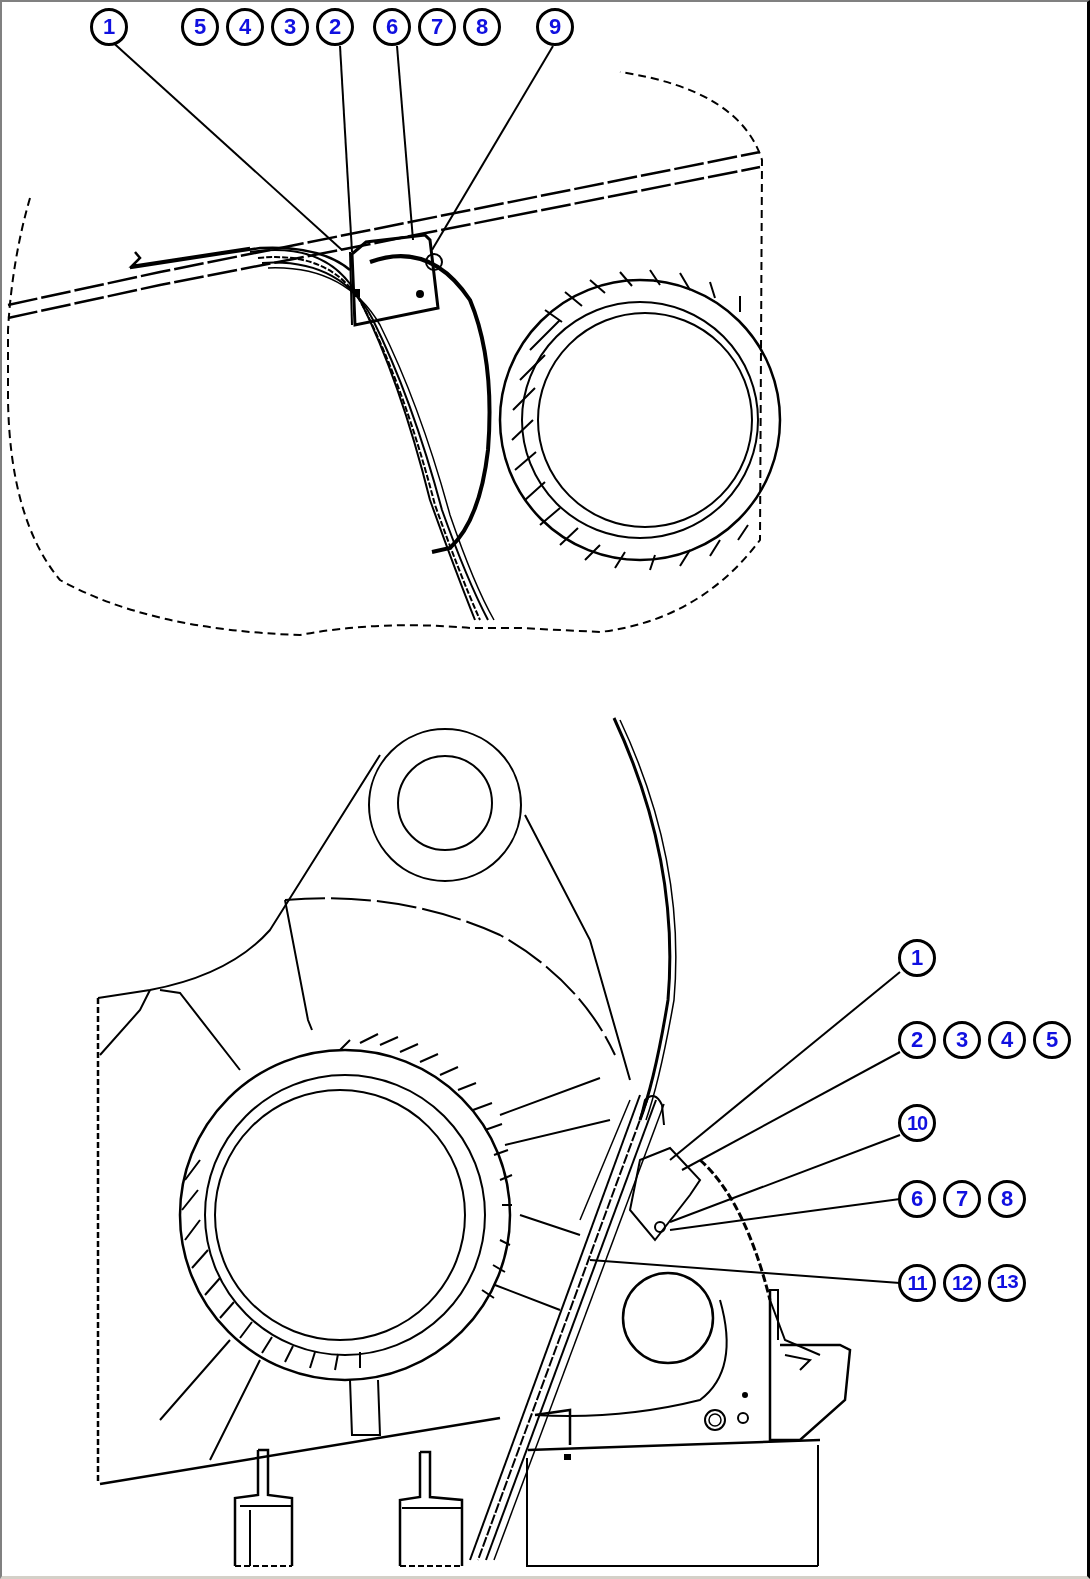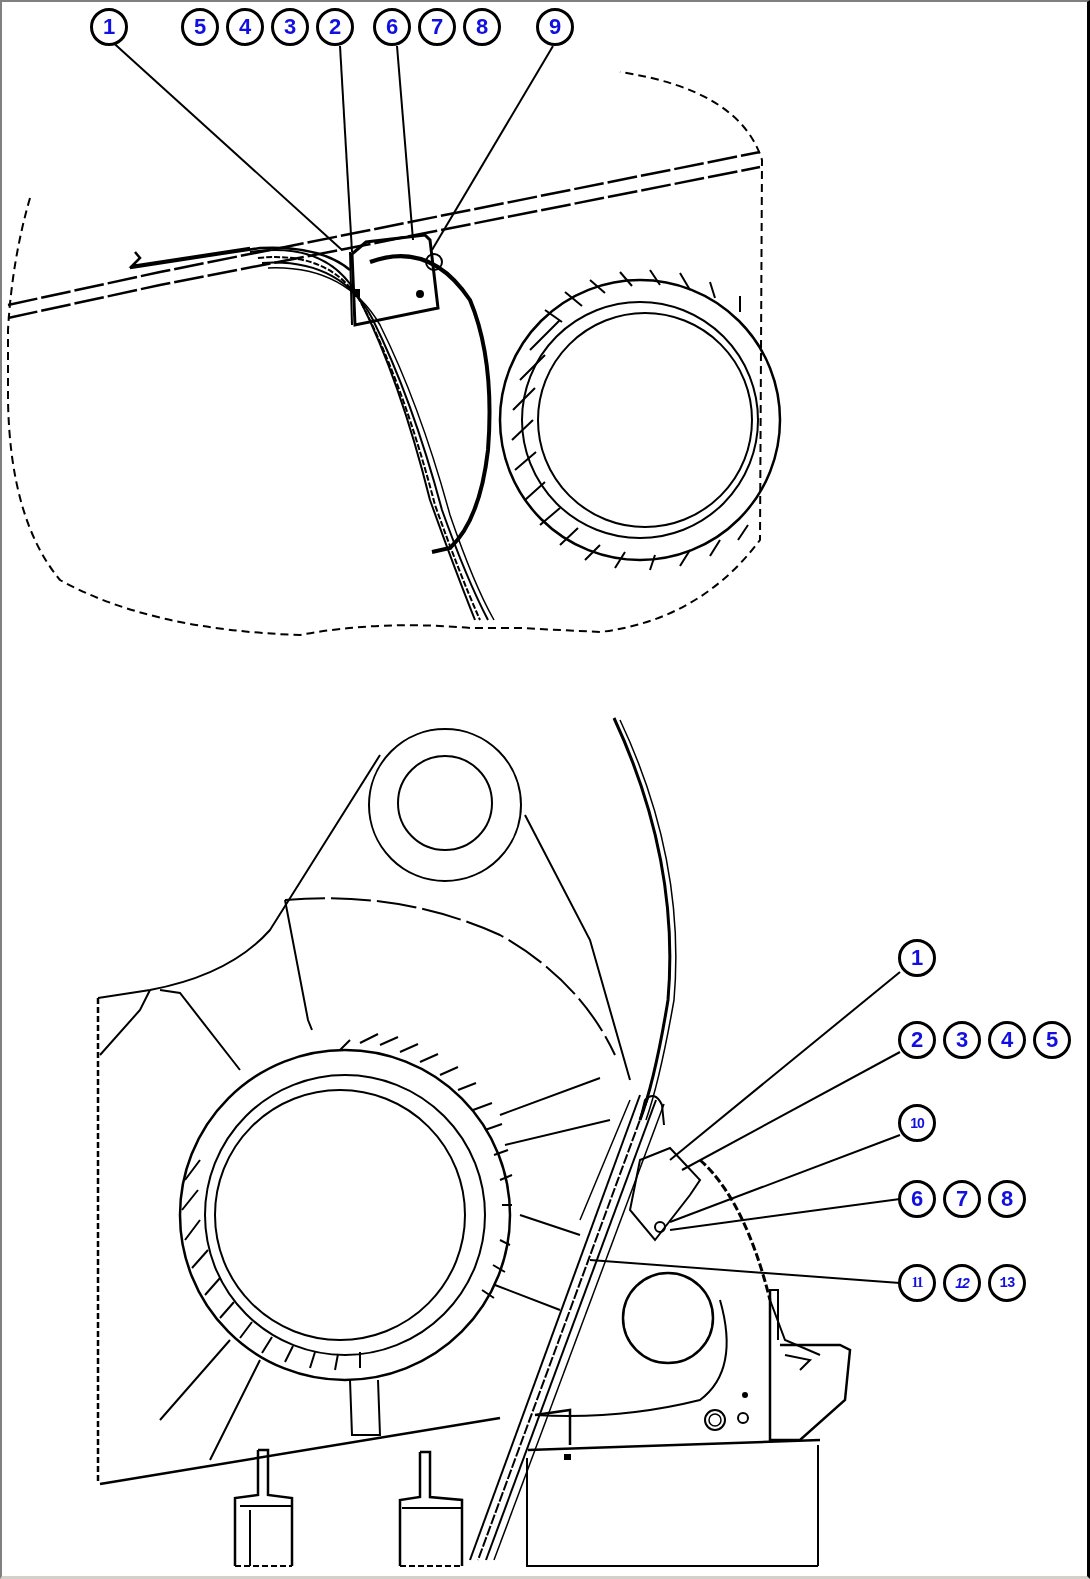--- a/index.html
+++ b/index.html
@@ -7,21 +7,21 @@
          font-family: "Liberation Sans", sans-serif; }
   .frame { position: absolute; left: 0; top: 0; width: 1090px; height: 1579px; box-sizing: border-box;
            border-top: 2px solid #808080; border-left: 2px solid #808080;
            border-right: 3px solid #000000; border-bottom: 3px solid #d4d0c8; background: #fff; }
   svg.drawing { position: absolute; left: 0; top: 0; }
   .callout { position: absolute; width: 38px; height: 38px; box-sizing: border-box;
              border: 3px solid #000; border-radius: 50%; background: #fff;
              display: flex; align-items: center; justify-content: center;
              color: #1010e0; font-weight: bold; font-size: 22px; line-height: 1;
              font-family: "Liberation Sans", sans-serif; cursor: pointer; }
-  .callout.two { font-size: 14px; letter-spacing: -1px; }
+  .callout.two { font-size: 20px; letter-spacing: -1px; }
 </style>
 </head>
 <body>
 
 <div class="frame"></div>
 
 <svg class="drawing" width="1090" height="1579" viewBox="0 0 1090 1579" fill="none" stroke="#000" stroke-width="2">
 
   <g>
 
@@ -143,16 +143,16 @@
 <div>
   <div class="callout" style="left:898px;top:939px;">1</div>
   <div class="callout" style="left:898px;top:1021px;">2</div>
   <div class="callout" style="left:943px;top:1021px;">3</div>
   <div class="callout" style="left:988px;top:1021px;">4</div>
   <div class="callout" style="left:1033px;top:1021px;">5</div>
   <div class="callout two" style="left:898px;top:1104px;">10</div>
   <div class="callout" style="left:898px;top:1180px;">6</div>
   <div class="callout" style="left:943px;top:1180px;">7</div>
   <div class="callout" style="left:988px;top:1180px;">8</div>
-  <div class="callout two" style="left:898px;top:1264px;font-family:Liberation Serif, serif;">11</div>
-  <div class="callout two" style="left:943px;top:1264px;font-style:italic;">12</div>
+  <div class="callout two" style="left:898px;top:1264px;">11</div>
+  <div class="callout two" style="left:943px;top:1264px;">12</div>
   <div class="callout two" style="left:988px;top:1264px;font-family:Liberation Mono, monospace;">13</div>
 </div>
 
 </body></html>

